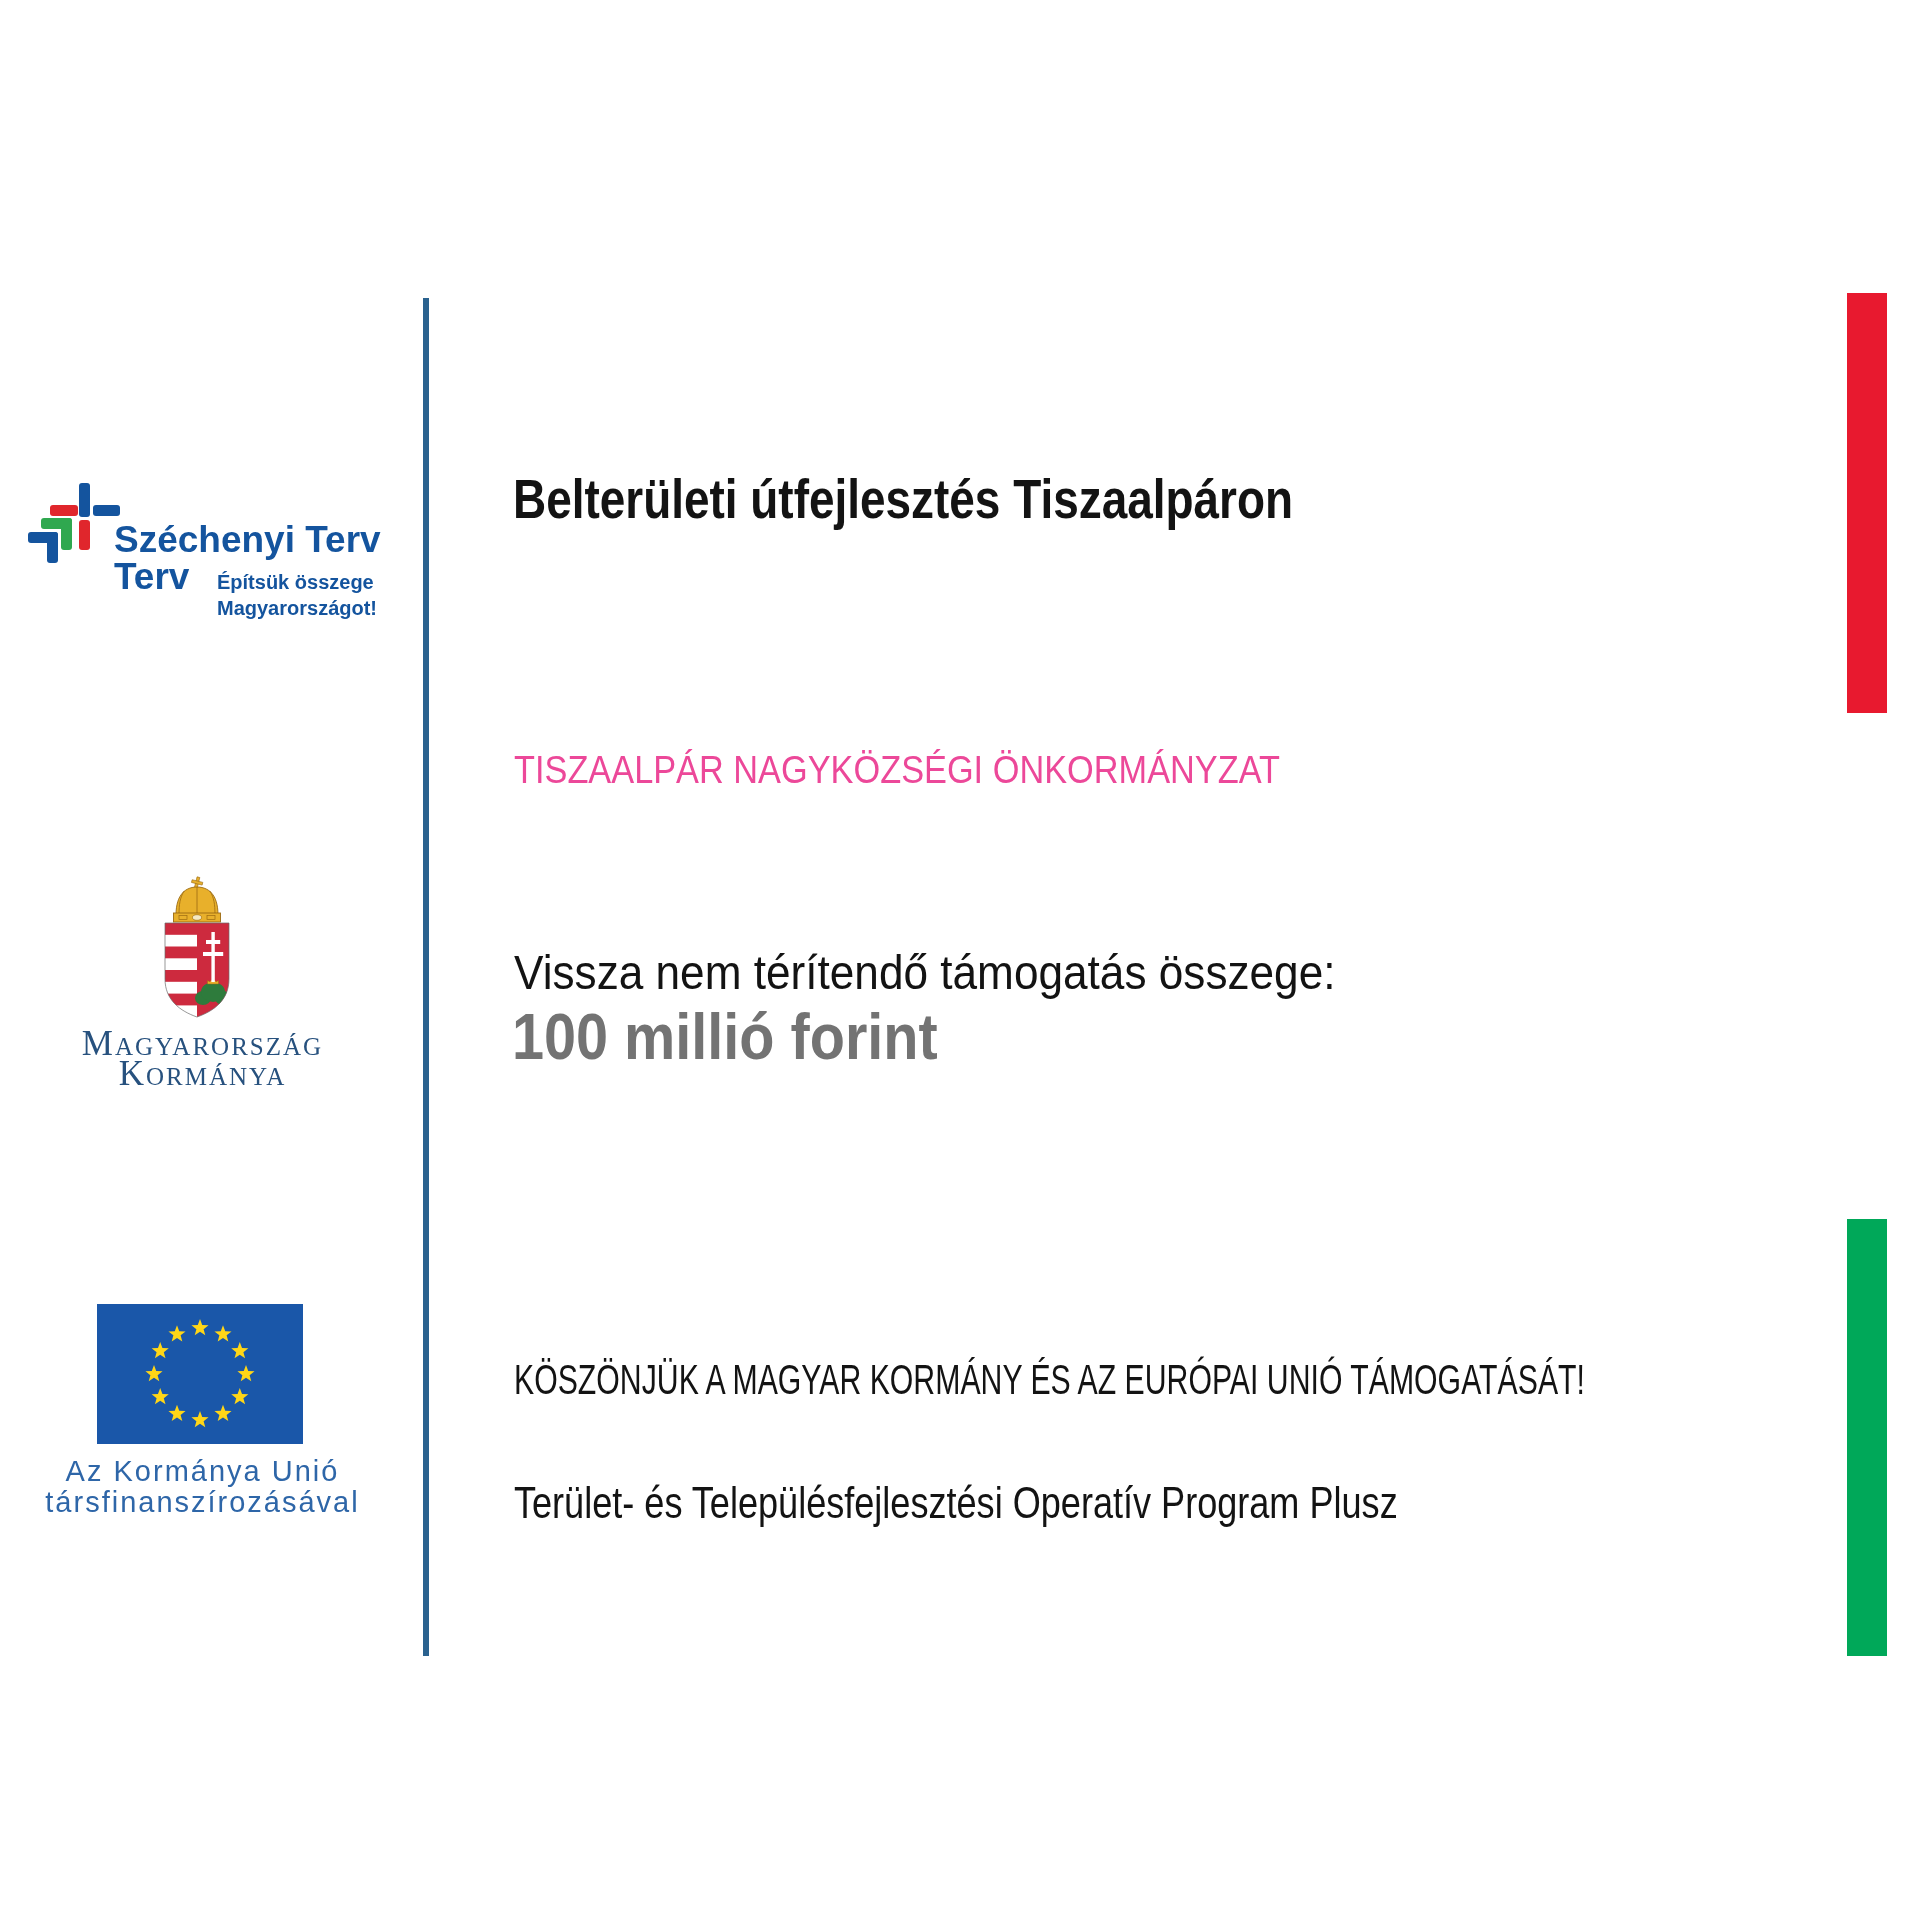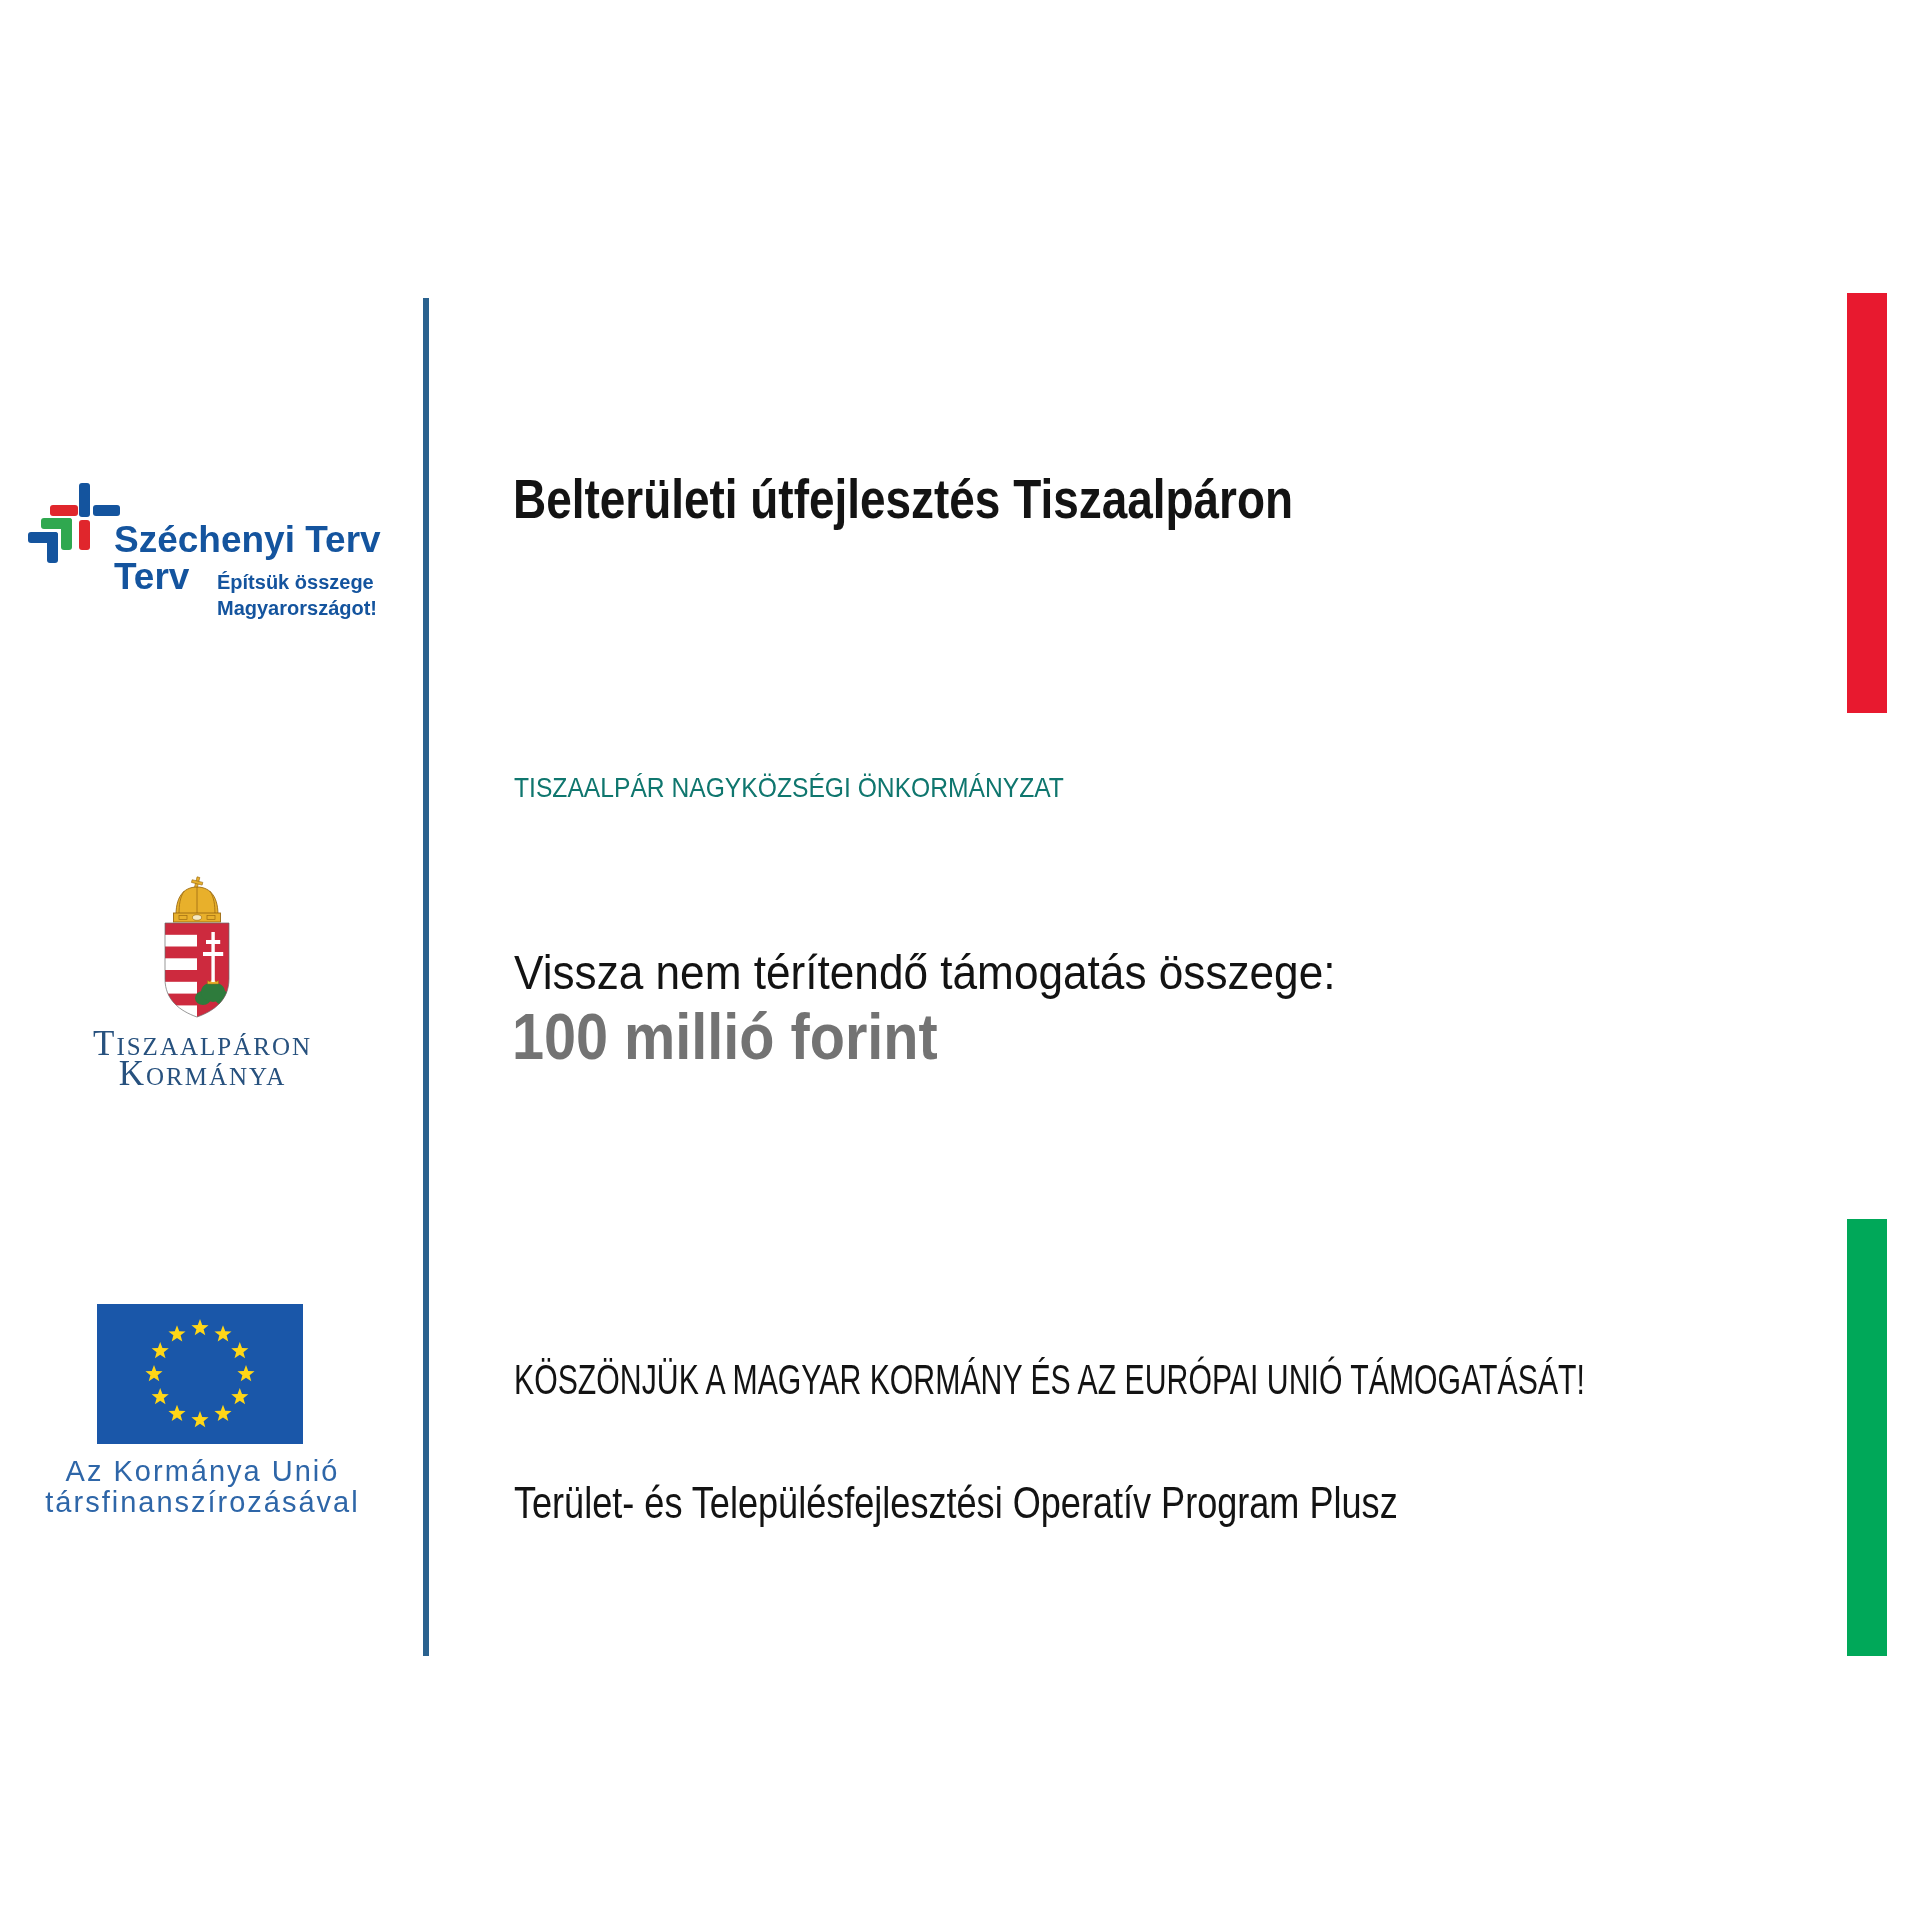--- a/index.html
+++ b/index.html
@@ -41,21 +41,21 @@
 
   
   .euflag{left:97px;top:1304px;width:206px;height:140px;}
   .eu-line{left:30px;width:345px;text-align:center;color:#2E66A8;letter-spacing:2px;}
   .eu1{top:1455px;font-size:29px;}
   .eu2{top:1486px;font-size:29px;}
 
   
   .title{left:513px;top:466px;font-size:56px;font-weight:bold;color:#131313;}
   .title .cond{transform:scaleX(0.82);}
-  .beneficiary{left:514px;top:748px;font-size:28px;color:#0f766e;margin-top:24px;}
+  .beneficiary{left:514px;top:748px;font-size:39px;color:#ec4899;}
   .beneficiary .cond{transform:scaleX(0.88);}
   .grant-label{left:514px;top:945px;font-size:48px;color:#131313;}
   .grant-label .cond{transform:scaleX(0.92);}
   .grant-amount{left:512px;top:1000px;font-size:64px;font-weight:bold;color:#737373;}
   .grant-amount .cond{transform:scaleX(0.9);}
   .thanks{left:514px;top:1356px;font-size:42px;color:#131313;}
   .thanks .cond{transform:scaleX(0.72);}
   .program{left:514px;top:1478px;font-size:44px;color:#131313;}
   .program .cond{transform:scaleX(0.82);}
 </style>
@@ -114,21 +114,21 @@
         <ellipse cx="41" cy="122" rx="8" ry="7" fill="#2E7B3C"></ellipse>
         <ellipse cx="61" cy="122" rx="8" ry="7" fill="#2E7B3C"></ellipse>
         <ellipse cx="51" cy="116" rx="12" ry="10" fill="#2E7B3C"></ellipse>
         <path d="M45.5 108 h11 v-3.4 l-2.4 1.2 l-3.1 -3.4 l-3.1 3.4 l-2.4 -1.2 Z" fill="#E8B02B" stroke="#9C6B12" stroke-width="0.5"></path>
         <rect x="49.4" y="56" width="3.4" height="50" fill="#ffffff"></rect>
         <rect x="44" y="64" width="14.2" height="4" fill="#ffffff"></rect>
         <rect x="41" y="76" width="20.2" height="4" fill="#ffffff"></rect>
       </g>
       <path d="M3 47 H67 V103 C67 124 52 135 35 141 C18 135 3 124 3 103 Z" fill="none" stroke="#6b6b6b" stroke-width="0.7"></path>
     </svg>
-    <div class="abs gov-line gov1 nowrap">Tiszaalpáron</div>
+    <div class="abs gov-line gov1 nowrap">Magyarország</div>
     <div class="abs gov-line gov2 nowrap">Kormánya</div>
 
     <svg class="abs euflag" viewBox="0 0 206 140" xmlns="http://www.w3.org/2000/svg">
       <defs>
         <polygon id="eu-star" points="0,-9 2.23,-3.07 8.56,-2.78 3.61,1.17 5.29,7.28 0,3.8 -5.29,7.28 -3.61,1.17 -8.56,-2.78 -2.23,-3.07" fill="#FFD617"></polygon>
       </defs>
       <rect x="0" y="0" width="206" height="140" fill="#1A57A9"></rect>
       <use href="#eu-star" x="103" y="24"></use>
       <use href="#eu-star" x="126" y="30.2"></use>
       <use href="#eu-star" x="142.8" y="47"></use>

